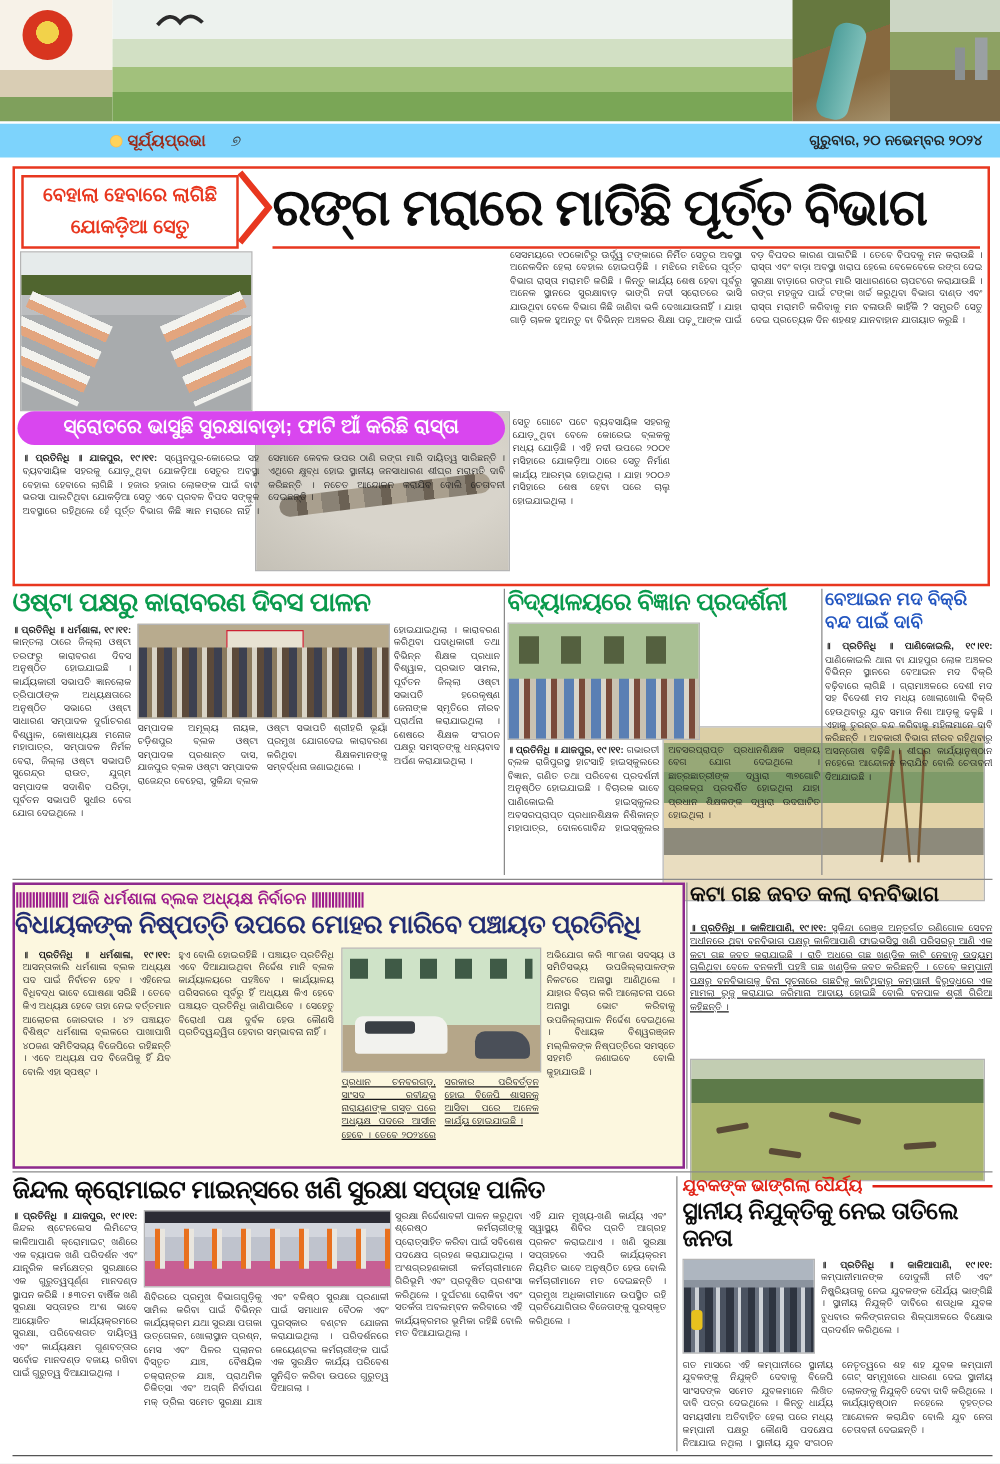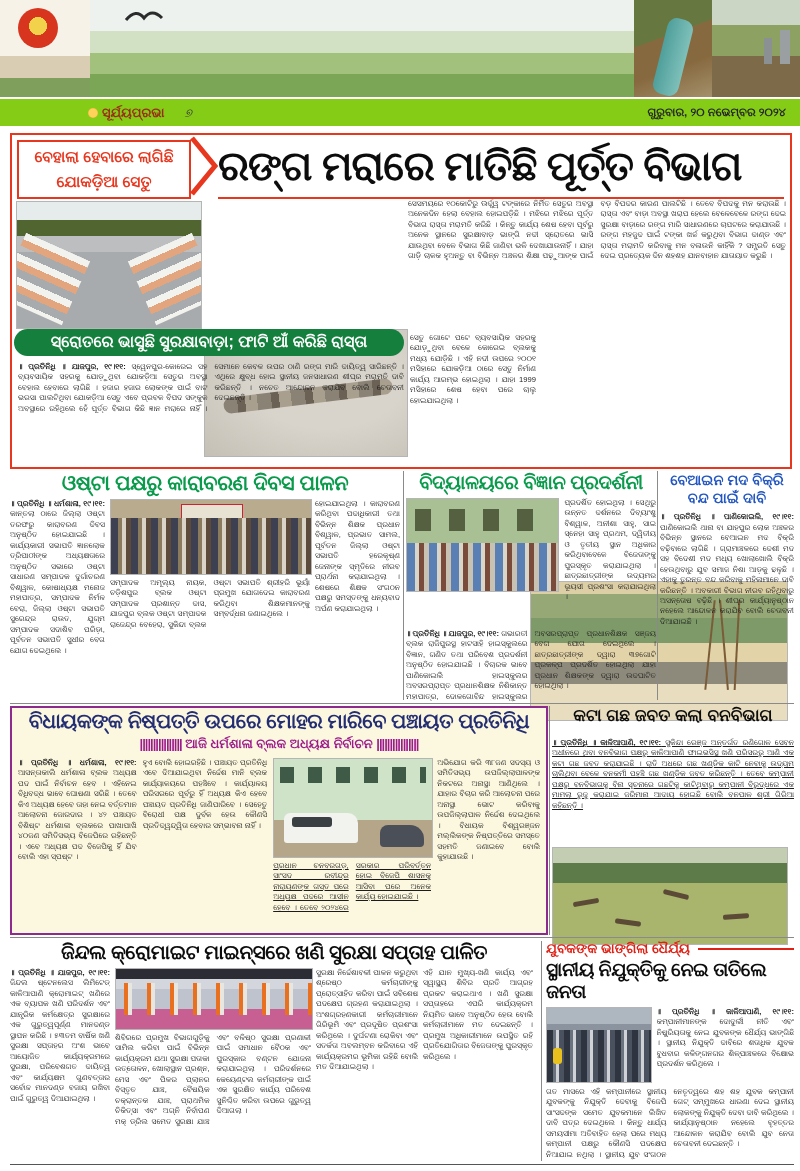--- a/index.html
+++ b/index.html
@@ -6,21 +6,21 @@
   .page{position:relative;width:800px;height:1171px;background:#ffffff;margin:0 auto;
         font-family:"Liberation Sans","DejaVu Sans",sans-serif;color:#151515;overflow:hidden;}
   .abs{position:absolute;}
   .body{font-size:7.6px;line-height:1.38;text-align:justify;color:#1c1c1c;overflow:hidden;}
   .c2{column-count:2;column-gap:7px;}
   .byline{font-weight:bold;}
   .byline::after{content:" ";}
   .ph{position:relative;overflow:hidden;border:1px solid #b5b5b5;background:#cfd3c6;}
   .vline{width:1px;background:#8a8a8a;}
   .hline{height:1px;background:#8a8a8a;}
-  .ctr{text-align:center;}
+  .ctr{text-align:left;}
 
   
   #masthead{left:0;top:0;width:800px;height:97px;display:flex;}
   .mh{height:100%;position:relative;overflow:hidden;}
   #mh-temple{width:90px;background:linear-gradient(180deg,#f7f2e8 0 58%,#d9cdb4 58% 80%,#7fa05c 80% 100%);}
   #mh-temple .dome{position:absolute;left:18px;top:8px;width:40px;height:40px;border-radius:50%;
       background:radial-gradient(circle at 50% 45%,#f2d24a 0 30%,#d8351f 31% 70%,#8a1f12 100%);}
   #mh-field{flex:1;background:linear-gradient(180deg,#edf2ee 0 32%,#d2e0c4 32% 55%,#a2c17c 55% 76%,#7aa656 76% 100%);}
   #mh-field svg{position:absolute;left:34px;top:6px;}
   #mh-title{width:318px;display:flex;align-items:center;justify-content:center;
@@ -28,21 +28,21 @@
   #mh-title h1{margin:0;font-size:48px;font-weight:bold;color:#0b0b0b;letter-spacing:-1px;
       text-shadow:2px 2px 0 #ffffff,-2px -2px 0 #ffffff,2px -2px 0 #ffffff,-2px 2px 0 #ffffff;}
   #mh-woman{width:78px;background:linear-gradient(160deg,#66783f 0 38%,#87693f 38% 66%,#a3906b 100%);}
   #mh-woman .sari{position:absolute;left:26px;top:18px;width:26px;height:78px;transform:rotate(14deg);
       background:linear-gradient(90deg,#4f9f9b,#7fc0ba);border-radius:10px;}
   #mh-ruins{width:88px;background:linear-gradient(180deg,#ccd6c4 0 26%,#8da163 26% 58%,#7c6a48 58% 100%);}
   #mh-ruins .stack{position:absolute;right:10px;top:30px;width:10px;height:34px;background:#9aa0a2;}
   #mh-ruins .stack2{position:absolute;right:28px;top:38px;width:8px;height:26px;background:#8b9193;}
 
   
-  #datebar{left:0;top:99px;width:800px;height:27px;background:#84cc16;display:flex;align-items:center;}
+  #datebar{left:0;top:99px;width:800px;height:27px;background:#7dd3fc;display:flex;align-items:center;}
   #brand{margin-left:88px;font-weight:bold;font-size:13px;color:#9c2a18;display:flex;align-items:center;gap:4px;}
   .sun{width:10px;height:10px;border-radius:50%;background:radial-gradient(circle,#ffd35a 0 55%,#f08a1e 100%);display:inline-block;}
   #pageno{margin-left:20px;font-size:12px;color:#3a3a3a;font-style:italic;}
   #dateline{margin-left:auto;margin-right:14px;font-weight:bold;font-size:11.5px;color:#262626;}
 
   
   #main-art{left:10px;top:133px;width:778px;height:332px;border:2.5px solid #e8371f;background:#fff;}
   #kicker-box{left:5px;top:5px;width:170px;height:55px;border:2.5px solid #e8371f;color:#e8371f;
       font-weight:bold;font-size:15.5px;text-align:center;display:flex;align-items:center;justify-content:flex-end;line-height:1.55;}
   #arrow{left:178px;top:0px;}
@@ -52,21 +52,21 @@
       background:linear-gradient(180deg,#e6ebeb 0 14%,#50652f 14% 27%,#bcbec0 27% 40%,#a8abad 40% 100%);}
   #ph-bridge .rl{position:absolute;top:42px;width:70px;height:70px;
       background:repeating-linear-gradient(180deg,#f2f2ee 0 7px,#e3a57e 7px 14px,transparent 14px 22px);}
   #ph-bridge .rl.l{left:-8px;transform:rotate(24deg);}
   #ph-bridge .rl.r{right:-8px;transform:rotate(-24deg);}
   #ph-crack{left:192px;top:66px;width:202px;height:126px;
       background:radial-gradient(ellipse at 60% 40%,#d8d4cb 0 45%,#c4c0b6 100%);}
   #ph-crack .crk{position:absolute;left:18px;top:58px;width:170px;height:16px;transform:rotate(-7deg);
       background:repeating-linear-gradient(90deg,#8a8275 0 14px,#6b6154 14px 22px,#a99f8e 22px 34px);border-radius:8px;}
   #main-cols{left:396px;top:64px;width:378px;height:128px;}
-  #strap{left:2px;top:194px;width:390px;height:27px;background:#15803d;border-radius:14px;color:#fff;
+  #strap{left:2px;top:194px;width:390px;height:27px;background:#d946ef;border-radius:14px;color:#fff;
       font-weight:bold;font-size:16px;text-align:center;line-height:26px;}
   #main-left2{left:6px;top:227px;width:386px;height:98px;}
   #main-mid{left:398px;top:198px;width:126px;height:128px;}
   #ph-river{left:518px;top:190px;width:256px;height:138px;
       background:linear-gradient(180deg,#dcCfa6 0 9%,#97a877 9% 26%,#7e9a69 26% 44%,#e3d3a8 44% 58%,#8d8a7b 58% 74%,#e9ddc0 74% 100%);}
   #ph-river .pole{position:absolute;top:18px;width:2px;height:90px;background:#7a5c38;}
 
   
   .h-green{color:#0a9a4c;font-weight:bold;}
   #art-osta{left:10px;top:471px;width:390px;height:229px;}
@@ -86,21 +86,21 @@
       background:repeating-linear-gradient(90deg,#5a7fb4 0 8px,#d9d5c9 8px 12px,#7a4a3a 12px 17px,#c9c2b2 17px 22px);}
   .h-blue{color:#2356c0;font-weight:bold;}
   #art-liquor{left:660px;top:471px;width:134px;height:229px;}
   #art-liquor .hd{font-size:14.5px;line-height:1.25;}
 
   
   #art-election{left:10px;top:706px;width:538px;height:229px;background:#fcf7df;border:2px solid #8d2a8e;box-sizing:border-box;}
   #elec-kicker{margin-top:3px;font-size:13px;font-weight:bold;color:#9c1b8c;}
   #elec-kicker .bars{letter-spacing:-1px;}
   #elec-headline{font-size:20.5px;font-weight:bold;color:#232d73;letter-spacing:-0.5px;margin-top:1px;}
-  #elec-flex{display:flex;gap:6px;margin:6px 6px 0 6px;}
+  #elec-flex{display:flex;gap:6px;margin:6px 6px 0 6px;align-items:center;}
   #ph-block{width:158px;height:98px;background:linear-gradient(180deg,#cfe3c8 0 62%,#b5a689 62% 100%);}
   #ph-block .win{position:absolute;left:6px;top:8px;width:146px;height:16px;
       background:repeating-linear-gradient(90deg,#3f5a46 0 14px,transparent 14px 28px);}
   #ph-block .suv{position:absolute;left:10px;bottom:14px;width:74px;height:30px;background:#f2f2ee;border-radius:6px 10px 3px 3px;}
   #ph-block .suv::after{content:"";position:absolute;left:8px;top:4px;width:40px;height:10px;background:#3a3f44;border-radius:3px;}
   #ph-block .bike{position:absolute;right:8px;bottom:10px;width:44px;height:22px;background:#4a4f58;border-radius:8px 14px 4px 4px;}
 
   
   #art-forest{left:552px;top:706px;width:242px;height:229px;}
   #art-forest .hd{font-size:17px;font-weight:bold;color:#0c0c0c;}
@@ -178,21 +178,21 @@
     <div class="abs body c2" id="main-cols">
       <span>ସେସମୟରେ ୧୦କୋଟିରୁ ଊର୍ଦ୍ଧ୍ୱ ଟଙ୍କାରେ ନିର୍ମିତ ସେତୁର ଅବସ୍ଥା ଅନେକଦିନ ହେଲା ବେହାଲ ହୋଇପଡ଼ିଛି । ମଝିରେ ମଝିରେ ପୂର୍ତ୍ତ ବିଭାଗ ରାସ୍ତା ମରାମତି କରିଛି । କିନ୍ତୁ କାର୍ଯ୍ୟ ଶେଷ ହେବା ପୂର୍ବରୁ ଅନେକ ସ୍ଥାନରେ ସୁରକ୍ଷାବାଡ଼ ଭାଙ୍ଗି ନଦୀ ସ୍ରୋତରେ ଭାସି ଯାଉଥିବା ବେଳେ ବିଭାଗ କିଛି ଜାଣିବା ଭଳି ଦେଖାଯାଉନାହିଁ । ଯାହା ଗାଡ଼ି ଚାଳକ ହୁଅନ୍ତୁ ବା ବିଭିନ୍ନ ଅଞ୍ଚଳର ଶିକ୍ଷା ପଢ଼ୁଆଙ୍କ ପାଇଁ ବଡ଼ ବିପଦର କାରଣ ପାଲଟିଛି । ତେବେ ବିପଦକୁ ମନ କରାଉଛି । ରାସ୍ତା ଏବଂ ବାଡ଼ା ଅବସ୍ଥା ଖରାପ ହେଲେ ବେଳେବେଳେ ରଙ୍ଗ ଦେଇ ସୁରକ୍ଷା ବାଡ଼ାରେ ରଙ୍ଗ ମାରି ସାଧାରଣରେ ଚାପଟରେ କରାଯାଉଛି । ରଙ୍ଗ ମହଜୁଦ ପାଇଁ ଟଙ୍କା ଖର୍ଚ୍ଚ କରୁଥିବା ବିଭାଗ ଦାଣ୍ଡ ଏବଂ ରାସ୍ତା ମରାମତି କରିବାକୁ ମନ ବଳାଉନି କାହିଁକି ? ସମ୍ପ୍ରତି ସେତୁ ଦେଇ ପ୍ରତ୍ୟେକ ଦିନ ଶହଶହ ଯାନବାହାନ ଯାତାୟାତ କରୁଛି ।</span>
     </div>
 
     <div class="abs" id="strap">ସ୍ରୋତରେ ଭାସୁଛି ସୁରକ୍ଷାବାଡ଼ା; ଫାଟି ଆଁ କରିଛି ରାସ୍ତା</div>
 
     <div class="abs body c2" id="main-left2">
       <span class="byline">॥ ପ୍ରତିନିଧି ॥ ଯାଜପୁର, ୧୯।୧୧:</span><span>ସ୍ୱେନପୁର-କୋରେଇ ସହ ବ୍ୟବସାୟିକ ସହରକୁ ଯୋଡ଼ୁଥିବା ଯୋକଡ଼ିଆ ସେତୁର ଅବସ୍ଥା ବେହାଲ ହେବାରେ ଲାଗିଛି । ହଜାର ହଜାର ଲୋକଙ୍କ ପାଇଁ ବାଟ ଭରସା ପାଲଟିଥିବା ଯୋକଡ଼ିଆ ସେତୁ ଏବେ ପ୍ରବଳ ବିପଦ ସଙ୍କୁଳ ଅବସ୍ଥାରେ ରହିଥିଲେ ହେଁ ପୂର୍ତ୍ତ ବିଭାଗ କିଛି ଜ୍ଞାନ ମରାରେ ନାହିଁ । ସେମାନେ କେବଳ ଉପର ଠାଣି ରଙ୍ଗ ମାରି ଦାୟିତ୍ୱ ସାରିଛନ୍ତି । ଏଥିରେ କ୍ଷୁବ୍ଧ ହୋଇ ସ୍ଥାନୀୟ ଜନସାଧାରଣ ଶୀଘ୍ର ମରାମତି ଦାବି କରିଛନ୍ତି । ନଚେତ ଆନ୍ଦୋଳନ କରାଯିବ ବୋଲି ଚେତାବନୀ ଦେଇଛନ୍ତି ।</span>
     </div>
     <div class="abs body" id="main-mid">
-      <span>ସେତୁ ଗୋଟେ ପଟେ ବ୍ୟବସାୟିକ ସହରକୁ ଯୋଡ଼ୁଥିବା ବେଳେ କୋରେଇ ବ୍ଲକକୁ ମଧ୍ୟ ଯୋଡ଼ିଛି । ଏହି ନଦୀ ଉପରେ ୨୦୦୧ ମସିହାରେ ଯୋକଡ଼ିଆ ଠାରେ ସେତୁ ନିର୍ମାଣ କାର୍ଯ୍ୟ ଆରମ୍ଭ ହୋଇଥିଲା । ଯାହା 1999 ମସିହାରେ ଶେଷ ହେବା ପରେ ଚାଲୁ ହୋଇଯାଇଥିଲା ।</span>
+      <span>ସେତୁ ଗୋଟେ ପଟେ ବ୍ୟବସାୟିକ ସହରକୁ ଯୋଡ଼ୁଥିବା ବେଳେ କୋରେଇ ବ୍ଲକକୁ ମଧ୍ୟ ଯୋଡ଼ିଛି । ଏହି ନଦୀ ଉପରେ ୨୦୦୧ ମସିହାରେ ଯୋକଡ଼ିଆ ଠାରେ ସେତୁ ନିର୍ମାଣ କାର୍ଯ୍ୟ ଆରମ୍ଭ ହୋଇଥିଲା । ଯାହା ୨୦୦୬ ମସିହାରେ ଶେଷ ହେବା ପରେ ଚାଲୁ ହୋଇଯାଇଥିଲା ।</span>
     </div>
     <div class="abs ph" id="ph-river">
       <div class="pole" style="left:178px;transform:rotate(6deg);"></div>
       <div class="pole" style="left:192px;transform:rotate(-5deg);"></div>
       <div class="pole" style="left:205px;transform:rotate(3deg);"></div>
     </div>
   </div>
 
   <div class="abs" id="art-osta">
     <div class="hd h-green ctr">ଓଷ୍ଟା ପକ୍ଷରୁ କାରାବରଣ ଦିବସ ପାଳନ</div>
@@ -215,47 +215,44 @@
     </div>
   </div>
 
   <div class="abs" id="art-science">
     <div class="hd h-green ctr">ବିଦ୍ୟାଳୟରେ ବିଜ୍ଞାନ ପ୍ରଦର୍ଶନୀ</div>
     <div id="sci-row">
       <div class="ph" id="ph-science">
           <div class="win"></div>
           <div class="kids"></div>
         </div>
-      <div class="body" style="width:92px;height:128px;">
-        <span>ପ୍ରଦର୍ଶିତ ହୋଇଥିଲା । ସେଥିରୁ ଉନ୍ନତ ଦର୍ଶନରେ ଦିବ୍ୟାଂଶୁ ବିଶ୍ୱାଳ, ଅନୀଶା ସାହୁ, ସାଇ ସ୍ନେହା ସାହୁ ପ୍ରଥମ, ଦ୍ୱିତୀୟ ଓ ତୃତୀୟ ସ୍ଥାନ ଅଧିକାର କରିଥିବାବେଳେ ବିଜେତାଙ୍କୁ ପୁରସ୍କୃତ କରାଯାଇଥିଲା । ଛାତ୍ରଛାତ୍ରୀଙ୍କ ଉଦ୍ୟମର ଭୂୟସୀ ପ୍ରଶଂସା କରାଯାଇଥିଲା ।</span>
-      </div>
     </div>
     <div class="body c2" style="margin-top:3px;height:100px;">
       <span class="byline">॥ ପ୍ରତିନିଧି ॥ ଯାଜପୁର, ୧୯।୧୧:</span><span>ଗଭାରତୀ ବ୍ଲକ ରାଜିପୁରସ୍ଥ ହାଟସାହି ହାଇସ୍କୁଲରେ ବିଜ୍ଞାନ, ଗଣିତ ତଥା ପରିବେଶ ପ୍ରଦର୍ଶନୀ ଅନୁଷ୍ଠିତ ହୋଇଯାଇଛି । ବିଚାରକ ଭାବେ ପାଣିକୋଇଲି ହାଇସ୍କୁଲର ଅବସରପ୍ରାପ୍ତ ପ୍ରଧାନଶିକ୍ଷକ ନିଶିକାନ୍ତ ମହାପାତ୍ର, ଦୋଳଗୋବିନ୍ଦ ହାଇସ୍କୁଲର ଅବସରପ୍ରାପ୍ତ ପ୍ରଧାନଶିକ୍ଷକ ସଞ୍ଜୟ ବେଗ ଯୋଗ ଦେଇଥିଲେ । ଛାତ୍ରଛାତ୍ରୀଙ୍କ ଦ୍ୱାରା ୩୭ଗୋଟି ପ୍ରକଳ୍ପ ପ୍ରଦର୍ଶିତ ହୋଇଥିଲା ଯାହା ପ୍ରଧାନ ଶିକ୍ଷକଙ୍କ ଦ୍ୱାରା ଉଦଘାଟିତ ହୋଇଥିଲା ।</span>
     </div>
   </div>
 
   <div class="abs" id="art-liquor">
     <div class="hd h-blue ctr">ବେଆଇନ ମଦ ବିକ୍ରି ବନ୍ଦ ପାଇଁ ଦାବି</div>
     <div class="body" style="margin-top:5px;height:188px;">
       <span class="byline">॥ ପ୍ରତିନିଧି ॥ ପାଣିକୋଇଲି, ୧୯।୧୧:</span><span>ପାଣିକୋଇଲି ଥାନା ବା ଯାହପୁର ଲୋକ ଅଞ୍ଚଳର ବିଭିନ୍ନ ସ୍ଥାନରେ ବେଆଇନ ମଦ ବିକ୍ରି ବଢ଼ିବାରେ ଲାଗିଛି । ଗ୍ରାମାଞ୍ଚଳରେ ଦେଶୀ ମଦ ସହ ବିଦେଶୀ ମଦ ମଧ୍ୟ ଖୋଲାଖୋଲି ବିକ୍ରି ହେଉଥିବାରୁ ଯୁବ ସମାଜ ନିଶା ଆଡ଼କୁ ଢଳୁଛି । ଏହାକୁ ତୁରନ୍ତ ବନ୍ଦ କରିବାକୁ ମହିଳାମାନେ ଦାବି କରିଛନ୍ତି । ଅବକାରୀ ବିଭାଗ ନୀରବ ରହିଥିବାରୁ ଅସନ୍ତୋଷ ବଢ଼ିଛି । ଶୀଘ୍ର କାର୍ଯ୍ୟାନୁଷ୍ଠାନ ନହେଲେ ଆନ୍ଦୋଳନ କରାଯିବ ବୋଲି ଚେତାବନୀ ଦିଆଯାଇଛି ।</span>
     </div>
   </div>
 
   <div class="abs vline" style="left:403px;top:471px;height:229px;"></div>
   <div class="abs vline" style="left:657px;top:471px;height:229px;"></div>
   <div class="abs hline" style="left:10px;top:703px;width:784px;"></div>
 
   <div class="abs" id="art-election">
-    <div class="ctr" id="elec-headline">ବିଧାୟକଙ୍କ ନିଷ୍ପତ୍ତି ଉପରେ ମୋହର ମାରିବେ ପଞ୍ଚାୟତ ପ୍ରତିନିଧି</div>
     <div class="ctr" id="elec-kicker">
       <span class="bars">||||||||||||||||</span>
       <span>ଆଜି ଧର୍ମଶାଳା ବ୍ଲକ ଅଧ୍ୟକ୍ଷ ନିର୍ବାଚନ</span>
       <span class="bars">||||||||||||||||</span>
     </div>
+    <div class="ctr" id="elec-headline">ବିଧାୟକଙ୍କ ନିଷ୍ପତ୍ତି ଉପରେ ମୋହର ମାରିବେ ପଞ୍ଚାୟତ ପ୍ରତିନିଧି</div>
     <div id="elec-flex">
       <div class="body" style="width:120px;height:158px;">
         <span class="byline">॥ ପ୍ରତିନିଧି ॥ ଧର୍ମଶାଳା, ୧୯।୧୧:</span><span>ଆସନ୍ତାକାଲି ଧର୍ମଶାଳା ବ୍ଲକ ଅଧ୍ୟକ୍ଷ ପଦ ପାଇଁ ନିର୍ବାଚନ ହେବ । ଏହିନେଇ ବିଧିବଦ୍ଧ ଭାବେ ଘୋଷଣା ସରିଛି । ତେବେ କିଏ ଅଧ୍ୟକ୍ଷ ହେବେ ତାହା ନେଇ ବର୍ତ୍ତମାନ ଆଲୋଚନା ଜୋରଦାର । ୪୨ ପଞ୍ଚାୟତ ବିଶିଷ୍ଟ ଧର୍ମଶାଳା ବ୍ଲକରେ ପାଖାପାଖି ୪୦ଜଣ ସମିତିସଭ୍ୟ ବିଜେପିରେ ରହିଛନ୍ତି । ଏବେ ଅଧ୍ୟକ୍ଷ ପଦ ବିଜେପିକୁ ହିଁ ଯିବ ବୋଲି ଏହା ସ୍ପଷ୍ଟ ।</span>
       </div>
       <div class="body" style="width:126px;height:158px;">
         <span>ହୁଏ ବୋଲି ହୋଇରହିଛି । ପଞ୍ଚାୟତ ପ୍ରତିନିଧି ଏବେ ଦିଆଯାଇଥିବା ନିର୍ଦ୍ଦେଶ ମାନି ବ୍ଲକ କାର୍ଯ୍ୟାଳୟରେ ପହଞ୍ଚିବେ । କାର୍ଯ୍ୟାଳୟ ପରିସରରେ ପୂର୍ବରୁ ହିଁ ଅଧ୍ୟକ୍ଷ କିଏ ହେବେ ପଞ୍ଚାୟତ ପ୍ରତିନିଧି ଜାଣିପାରିବେ । ସେହେତୁ ବିରୋଧୀ ପକ୍ଷ ଦୁର୍ବଳ ହେଉ କୌଣସି ପ୍ରତିଦ୍ୱନ୍ଦ୍ୱିତା ହେବାର ସମ୍ଭାବନା ନାହିଁ ।</span>
       </div>
       <div style="width:158px;">
         <div class="ph" id="ph-block">
             <div class="win"></div>

